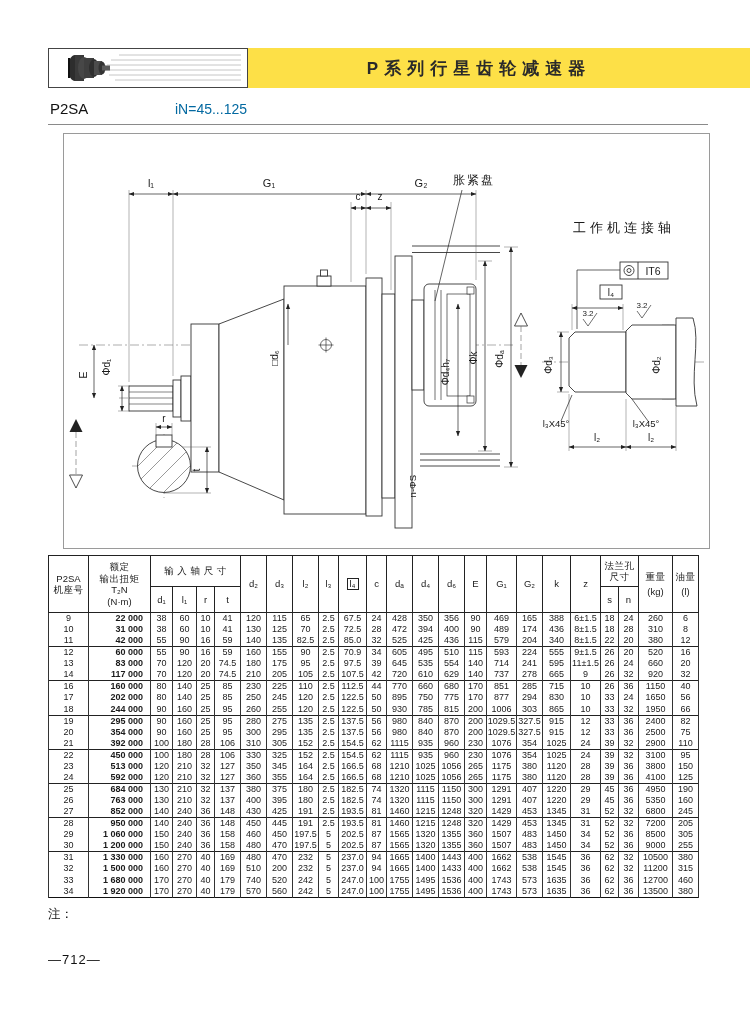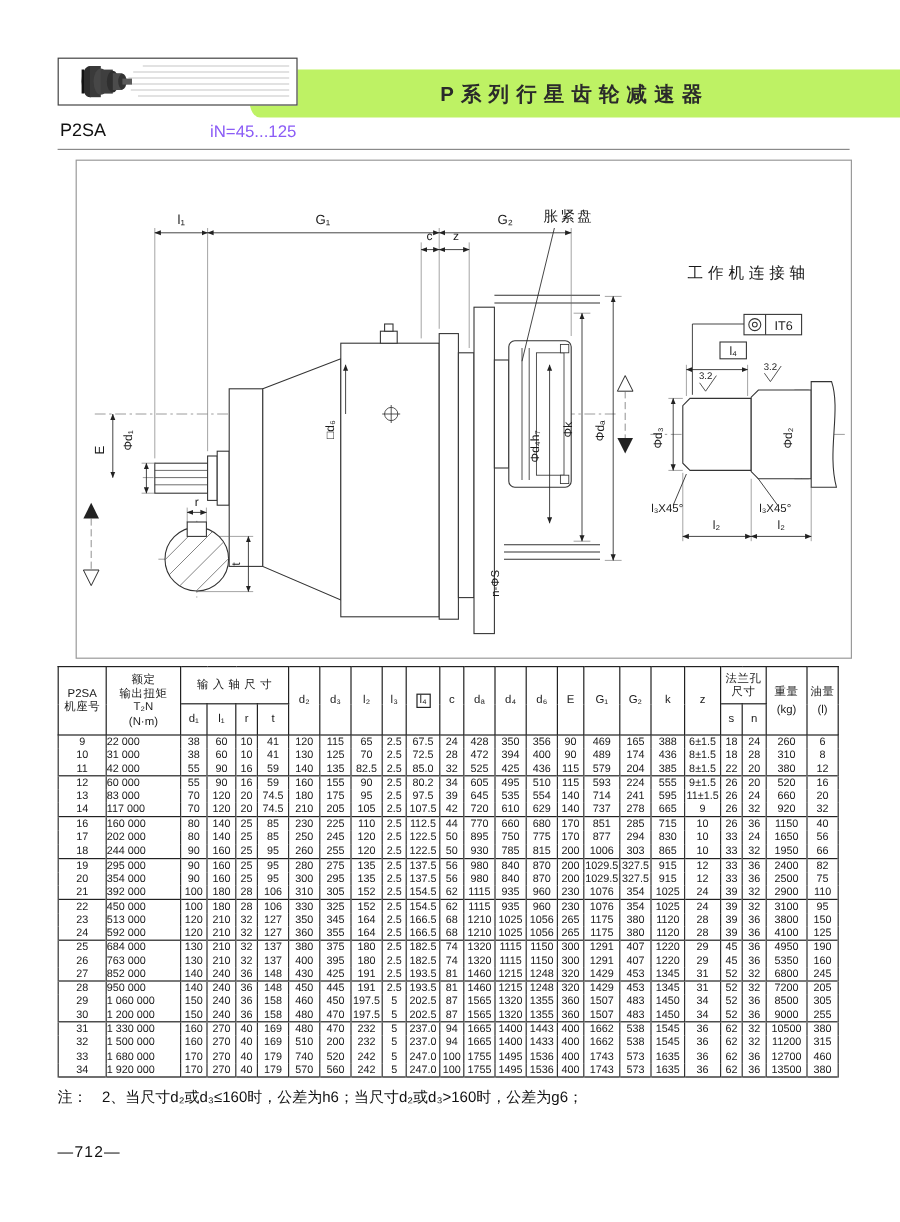--- a/index.html
+++ b/index.html
@@ -1,44 +1,44 @@
 <!DOCTYPE html>
 <html><head>
 <meta charset="utf-8">
 <style>
   html,body{margin:0;padding:0;background:#ffffff;}
   .page{position:relative;width:750px;height:1018px;background:#ffffff;overflow:hidden;
         font-family:"Liberation Sans","DejaVu Sans",sans-serif;color:#1a1a1a;}
 
   
-  .band{position:absolute;left:208px;top:48px;width:542px;height:40px;background:#bef264;
-        border-top-left-radius:22px 30px;border-bottom-left-radius:10px 16px;margin-top:10px;}
+  .band{position:absolute;left:208px;top:48px;width:542px;height:40px;background:#fde047;
+        border-top-left-radius:22px 30px;border-bottom-left-radius:10px 16px;}
   .band-title{position:absolute;left:0;top:0;width:100%;height:40px;display:flex;align-items:center;justify-content:center;
         font-size:17px;font-weight:bold;letter-spacing:6px;color:#2a2a2a;}
   .logo-box{position:absolute;left:48px;top:48px;width:200px;height:40px;background:#fff;border:1px solid #444;box-sizing:border-box;}
 
   .model-row{position:absolute;left:50px;top:100px;height:18px;}
   .model-name{position:absolute;left:0;top:0;font-size:15px;color:#111;}
-  .model-ratio{position:absolute;left:125px;top:1px;font-size:14px;color:#8b5cf6;text-align:right;}
+  .model-ratio{position:absolute;left:125px;top:1px;font-size:14px;color:#0369a1;text-align:right;}
   .rule{position:absolute;left:48px;top:124px;width:660px;height:0;border-top:1px solid #8a8a8a;}
 
   .draw-frame{position:absolute;left:63px;top:133px;width:645px;height:414px;border:1px solid #9a9a9a;box-sizing:content-box;background:#fff;}
   .draw-frame svg{display:block;}
   svg text{fill:#1a1a1a;font-family:"Liberation Sans","DejaVu Sans",sans-serif;}
 
   
   .spec-table{position:absolute;left:48px;top:555px;border-collapse:collapse;table-layout:fixed;width:650px;
         font-size:9px;line-height:11px;}
   .spec-table{border:1.5px solid #111;}
   .spec-table th{border:1px solid #222;font-weight:400;padding:0;vertical-align:middle;text-align:center;font-size:9.5px;line-height:11.5px;}
   .spec-table td{border-left:1px solid #333;border-right:1px solid #333;border-top:none;border-bottom:none;
         padding:0;text-align:center;white-space:nowrap;overflow:hidden;}
   .spec-table thead{border-bottom:1.5px solid #111;}
   .spec-table tr.group-start td{border-top:1px solid #222;}
-  .spec-table td:nth-child(2){text-align:left;padding-right:7px;}
+  .spec-table td:nth-child(2){text-align:right;padding-right:7px;font-weight:bold;}
   .boxed{display:inline-block;border:1px solid #222;padding:0 2px;line-height:10px;}
   .unit-gap{margin-top:3px;}
   .hdr-cjk{font-size:9.5px;letter-spacing:0.5px;}
 
   
   .notes{position:absolute;left:48px;top:903px;display:flex;font-size:12.5px;line-height:22px;color:#111;}
   .notes-prefix{width:37px;flex:0 0 auto;}
   .notes-items div{white-space:nowrap;}
   .footer-page{position:absolute;left:48px;top:952px;font-size:13px;color:#111;letter-spacing:1px;}
 </style>
@@ -367,39 +367,39 @@
           <td>82.5</td>
           <td>2.5</td>
           <td>85.0</td>
           <td>32</td>
           <td>525</td>
           <td>425</td>
           <td>436</td>
           <td>115</td>
           <td>579</td>
           <td>204</td>
-          <td>385</td>
+          <td>340</td>
           <td>8±1.5</td>
           <td>22</td>
           <td>20</td>
           <td>380</td>
           <td>12</td>
         </tr>
         <tr class="group-start" style="height: 11.2px;">
           <td>12</td>
           <td>60 000</td>
           <td>55</td>
           <td>90</td>
           <td>16</td>
           <td>59</td>
           <td>160</td>
           <td>155</td>
           <td>90</td>
           <td>2.5</td>
-          <td>80.2</td>
+          <td>70.9</td>
           <td>34</td>
           <td>605</td>
           <td>495</td>
           <td>510</td>
           <td>115</td>
           <td>593</td>
           <td>224</td>
           <td>555</td>
           <td>9±1.5</td>
           <td>26</td>
@@ -952,18 +952,17 @@
           <td>36</td>
           <td>13500</td>
           <td>380</td>
         </tr>
       </tbody>
   </table>
 
   <div class="notes">
     <div class="notes-prefix">注：</div>
     <div class="notes-items">
-      <div>2、当尺寸d₂或d₃≤160时，公差为h6；当尺寸d₂或d₃&gt;160时，公差为g6；</div>
     </div>
   </div>
 
   <div class="footer-page">—712—</div>
 </div>
 
 </body></html>

